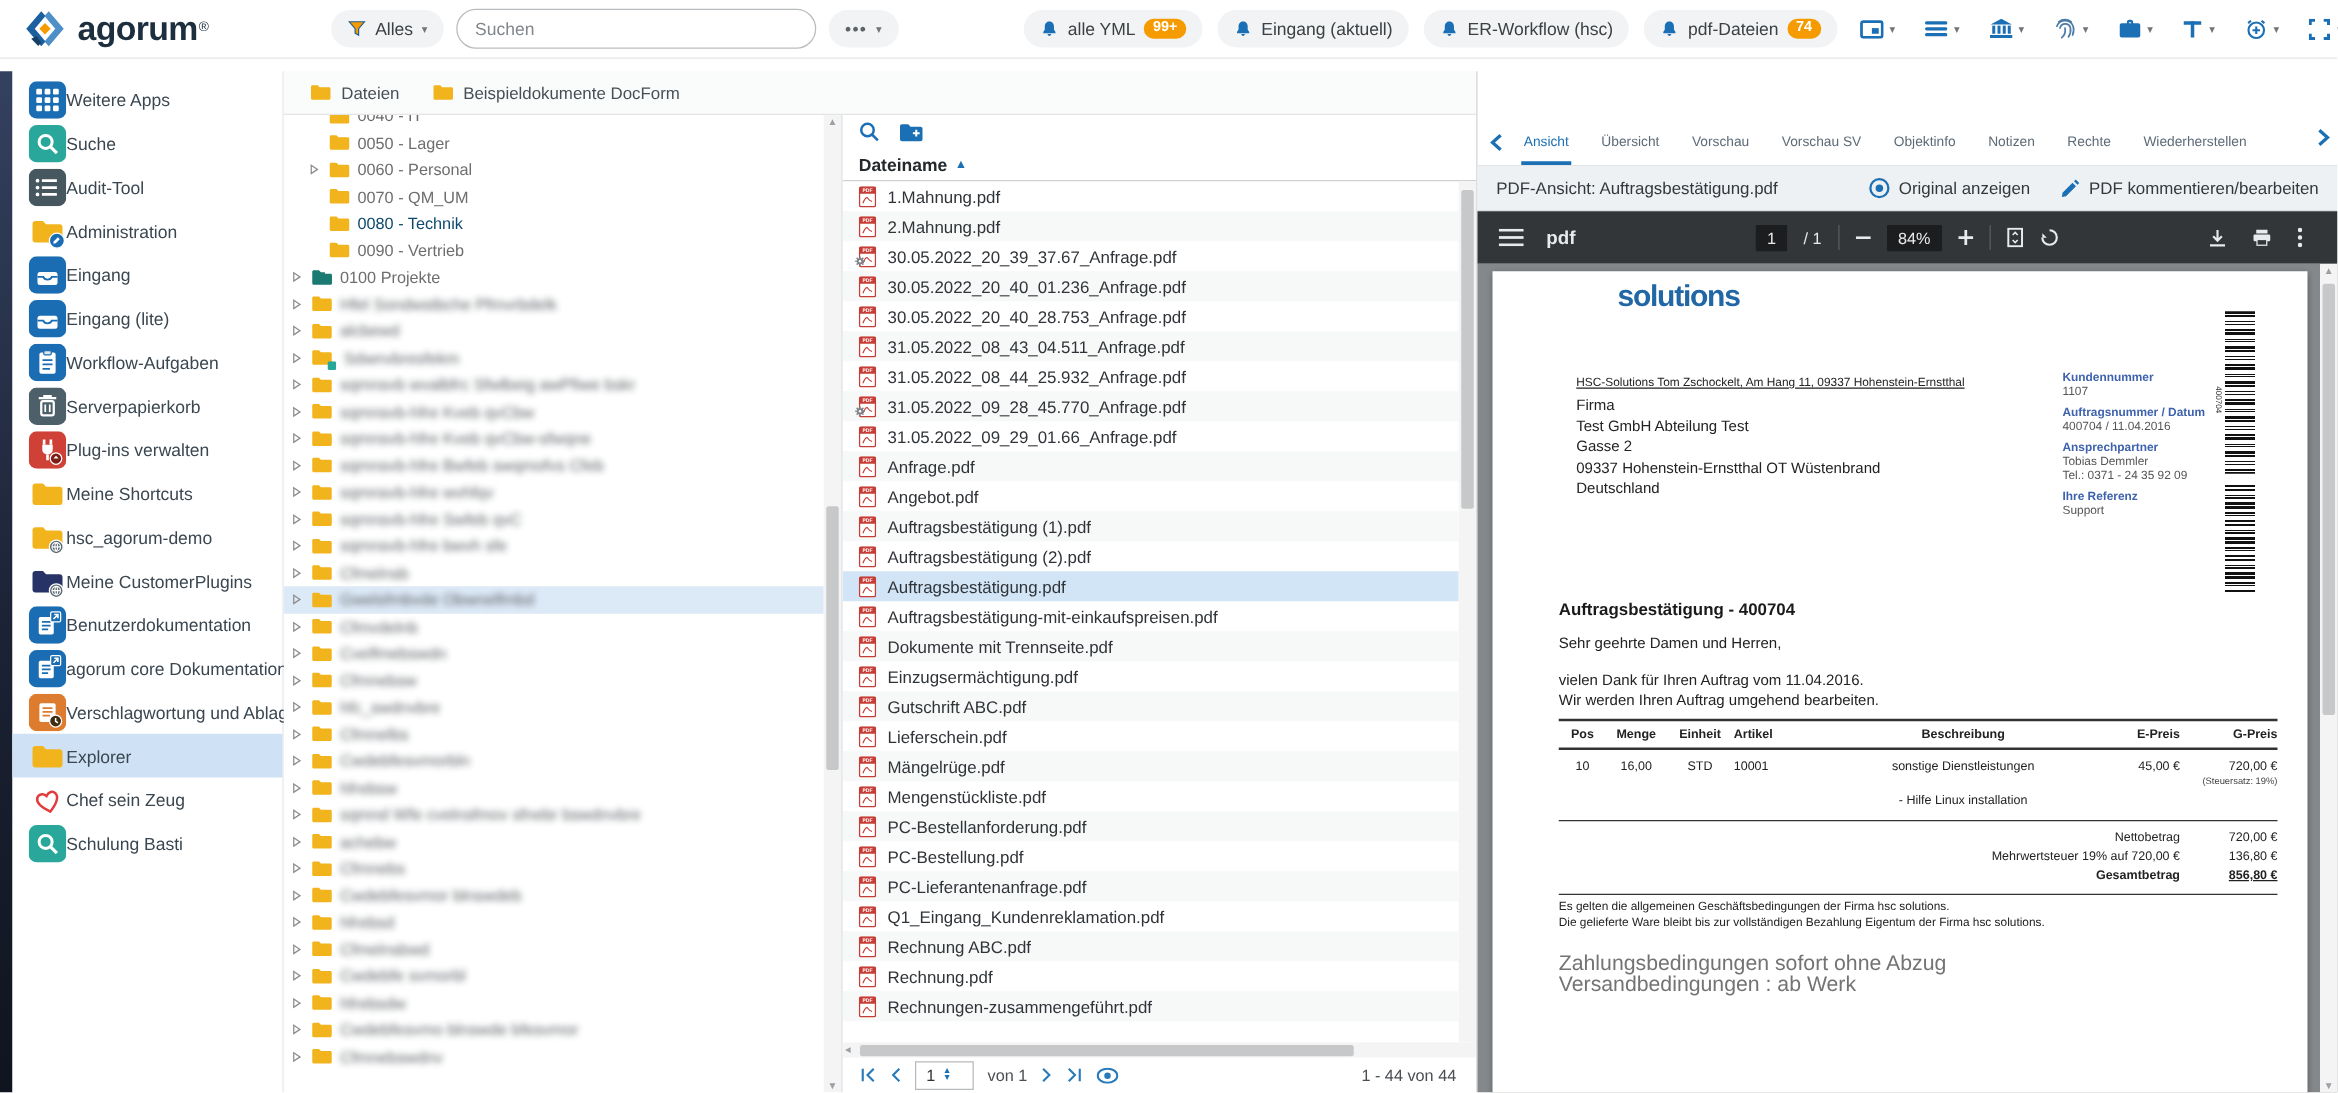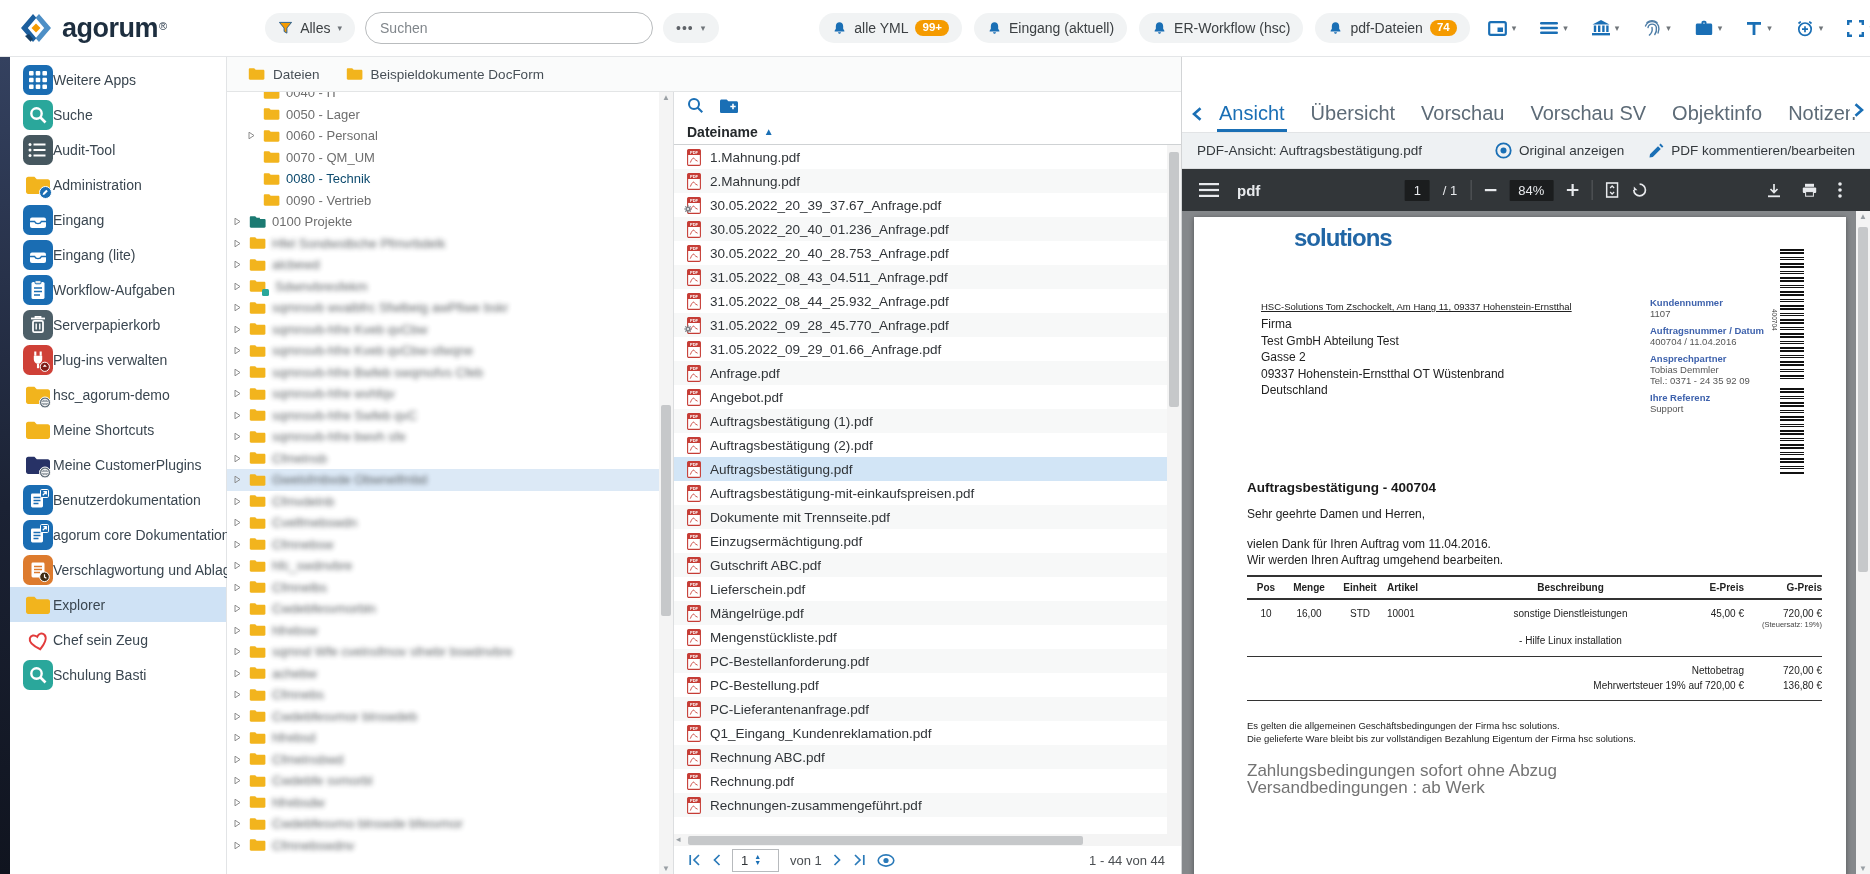--- a/index.html
+++ b/index.html
@@ -1,21 +1,21 @@
 <!DOCTYPE html>
 <html><head>
 <meta charset="utf-8">
 <style>
   html,body{margin:0;padding:0}
   body{width:1870px;height:874px;overflow:hidden;position:relative;background:#fff;
        font-family:"Liberation Sans","DejaVu Sans",sans-serif;color:#3c4043;
        -webkit-font-smoothing:antialiased}
   .ic svg{display:block}
   
-  .topbar{position:absolute;left:0;top:0;right:0;height:57px;background:#fff;
+  .topbar{position:absolute;left:0;top:0;right:0;height:47px;background:#fff;
           border-bottom:1px solid #e4e6e8;display:flex;align-items:center;padding:0 16px;
           box-sizing:border-box;z-index:5}
   .logo{display:flex;align-items:center;gap:6px;margin-right:98px}
   .logo-text{font-size:27px;font-weight:bold;color:#1d2e3f;letter-spacing:-.5px}
   .logo-reg{font-size:11px;color:#1d2e3f;vertical-align:super;margin-left:1px}
   .chip{display:flex;align-items:center;gap:7px;background:#f1f3f4;border-radius:15px;
         height:30px;padding:0 13px;font-size:14px;color:#3c4043;white-space:nowrap;flex:none}
   .chip .caret,.ibtn .caret,.user .caret{font-size:9px;color:#70757a}
   .search{height:30px;width:258px;border:1px solid #b9bcbe;border-radius:16px;padding:0 14px;
           font-size:14px;color:#3c4043;outline:none;margin-left:10px;flex:none;
@@ -78,21 +78,21 @@
   .vscroll{width:14px;background:#f4f4f4;position:relative;flex:none}
   .vs-abs{position:absolute;right:0;top:0;bottom:0;width:14px;background:#f4f4f4}
   .vthumb{position:absolute;left:1.5px;width:10px;background:#c6c8ca;border-radius:2px}
   .vsarrow{position:absolute;left:0;width:14px;text-align:center;font-size:8px;color:#9aa0a5}
   
   .preview{position:absolute;left:1181px;top:57px;right:0;bottom:0;border-left:1px solid #d2d4d6;
            display:flex;flex-direction:column;background:#fff;box-sizing:border-box}
   .ptop{height:38px;flex:none}
   .ptabs{height:37px;flex:none;display:flex;align-items:center;border-bottom:1px solid #e2e4e6;
          padding:0 6px;overflow:hidden;position:relative}
-  .ptab{padding:0 13px;font-size:20px;color:#5d6b77;height:100%;display:flex;align-items:center;
+  .ptab{padding:0 13px;font-size:11px;color:#5d6b77;height:100%;display:flex;align-items:center;
         position:relative;white-space:nowrap;flex:none}
   .ptab.active{color:#1a6fb5}
   .ptab.active::after{content:'';position:absolute;left:11px;right:11px;bottom:0;height:3px;
         background:#1a6fb5}
   .ptabs .chev{flex:none;display:flex;align-items:center;padding:0 3px}
   .chev-r{position:absolute;right:2px;top:8px;background:#fff;padding-left:2px}
   .pinfo{height:35px;flex:none;background:#eef1f3;border-bottom:1px solid #dcdee0;display:flex;
          align-items:center;padding:0 15px;font-size:13.5px;color:#33383c}
   .pinfo-actions{margin-left:auto;display:flex;gap:24px;align-items:center}
   .pinfo-act{display:flex;align-items:center;gap:7px;white-space:nowrap}
@@ -416,36 +416,36 @@
           <circle cx="21.8" cy="21.8" r="4.6" fill="#7e1d18" stroke="#fff"></circle>
           <path d="m21.8 19.6 2.1 2.2h-4.2z" fill="#fff"></path>
         </svg>
       </span>
       <span class="sb-label">Plug-ins verwalten</span>
     </div>
     <div class="sb-item">
       <span class="ic">
         <svg width="30" height="30">
           <path d="M3 9c0-1.2 1-2.2 2.2-2.2h6.2l2.4 2.5h11c1.2 0 2.2 1 2.2 2.2v10.3c0 1.2-1 2.2-2.2 2.2H5.2C4 24 3 23 3 21.8z" fill="#f2b41d"></path>
+        </svg>
+      </span>
+      <span class="sb-label">Meine Shortcuts</span>
+    </div>
+    <div class="sb-item">
+      <span class="ic">
+        <svg width="30" height="30">
+          <path d="M3 9c0-1.2 1-2.2 2.2-2.2h6.2l2.4 2.5h11c1.2 0 2.2 1 2.2 2.2v10.3c0 1.2-1 2.2-2.2 2.2H5.2C4 24 3 23 3 21.8z" fill="#f2b41d"></path>
           <circle cx="22" cy="22.5" r="5.5" fill="#5d6b76" stroke="#fff"></circle>
           <g stroke="#fff" stroke-width=".9" fill="none">
             <circle cx="22" cy="22.5" r="3.4"></circle>
             <path d="M18.6 22.5h6.8M22 19.1c1.5 1 1.5 5.8 0 6.8-1.5-1-1.5-5.8 0-6.8z"></path>
           </g>
         </svg>
       </span>
       <span class="sb-label">hsc_agorum-demo</span>
-    </div>
-    <div class="sb-item">
-      <span class="ic">
-        <svg width="30" height="30">
-          <path d="M3 9c0-1.2 1-2.2 2.2-2.2h6.2l2.4 2.5h11c1.2 0 2.2 1 2.2 2.2v10.3c0 1.2-1 2.2-2.2 2.2H5.2C4 24 3 23 3 21.8z" fill="#f2b41d"></path>
-        </svg>
-      </span>
-      <span class="sb-label">Meine Shortcuts</span>
     </div>
     <div class="sb-item">
       <span class="ic">
         <svg width="30" height="30">
           <path d="M3 9c0-1.2 1-2.2 2.2-2.2h6.2l2.4 2.5h11c1.2 0 2.2 1 2.2 2.2v10.3c0 1.2-1 2.2-2.2 2.2H5.2C4 24 3 23 3 21.8z" fill="#273266"></path>
           <circle cx="22" cy="22.5" r="5.5" fill="#5d6b76" stroke="#fff"></circle>
           <g stroke="#fff" stroke-width=".9" fill="none">
             <circle cx="22" cy="22.5" r="3.4"></circle>
             <path d="M18.6 22.5h6.8M22 19.1c1.5 1 1.5 5.8 0 6.8-1.5-1-1.5-5.8 0-6.8z"></path>
           </g>
@@ -1587,20 +1587,24 @@
           </div>
           <div class="tbl-totals" id="tbltotals">
               <div class="tot">
                 <span class="tlab">Nettobetrag</span>
                 <span class="tval">720,00 €</span>
               </div>
               <div class="tot">
                 <span class="tlab">Mehrwertsteuer 19%  auf 720,00 €</span>
                 <span class="tval">136,80 €</span>
               </div>
+              <div class="tot bold">
+                <span class="tlab">Gesamtbetrag</span>
+                <span class="tval">856,80 €</span>
+              </div>
             </div>
         </div>
         <div class="doc-terms" id="docterms">
             <div>Es gelten die allgemeinen Geschäftsbedingungen der Firma hsc solutions.</div>
             <div>Die gelieferte Ware bleibt bis zur vollständigen Bezahlung Eigentum der Firma hsc solutions.</div>
           </div>
         <div class="doc-cond" id="doccond">
             <div>Zahlungsbedingungen  sofort ohne Abzug</div>
             <div>Versandbedingungen : ab Werk</div>
           </div>

